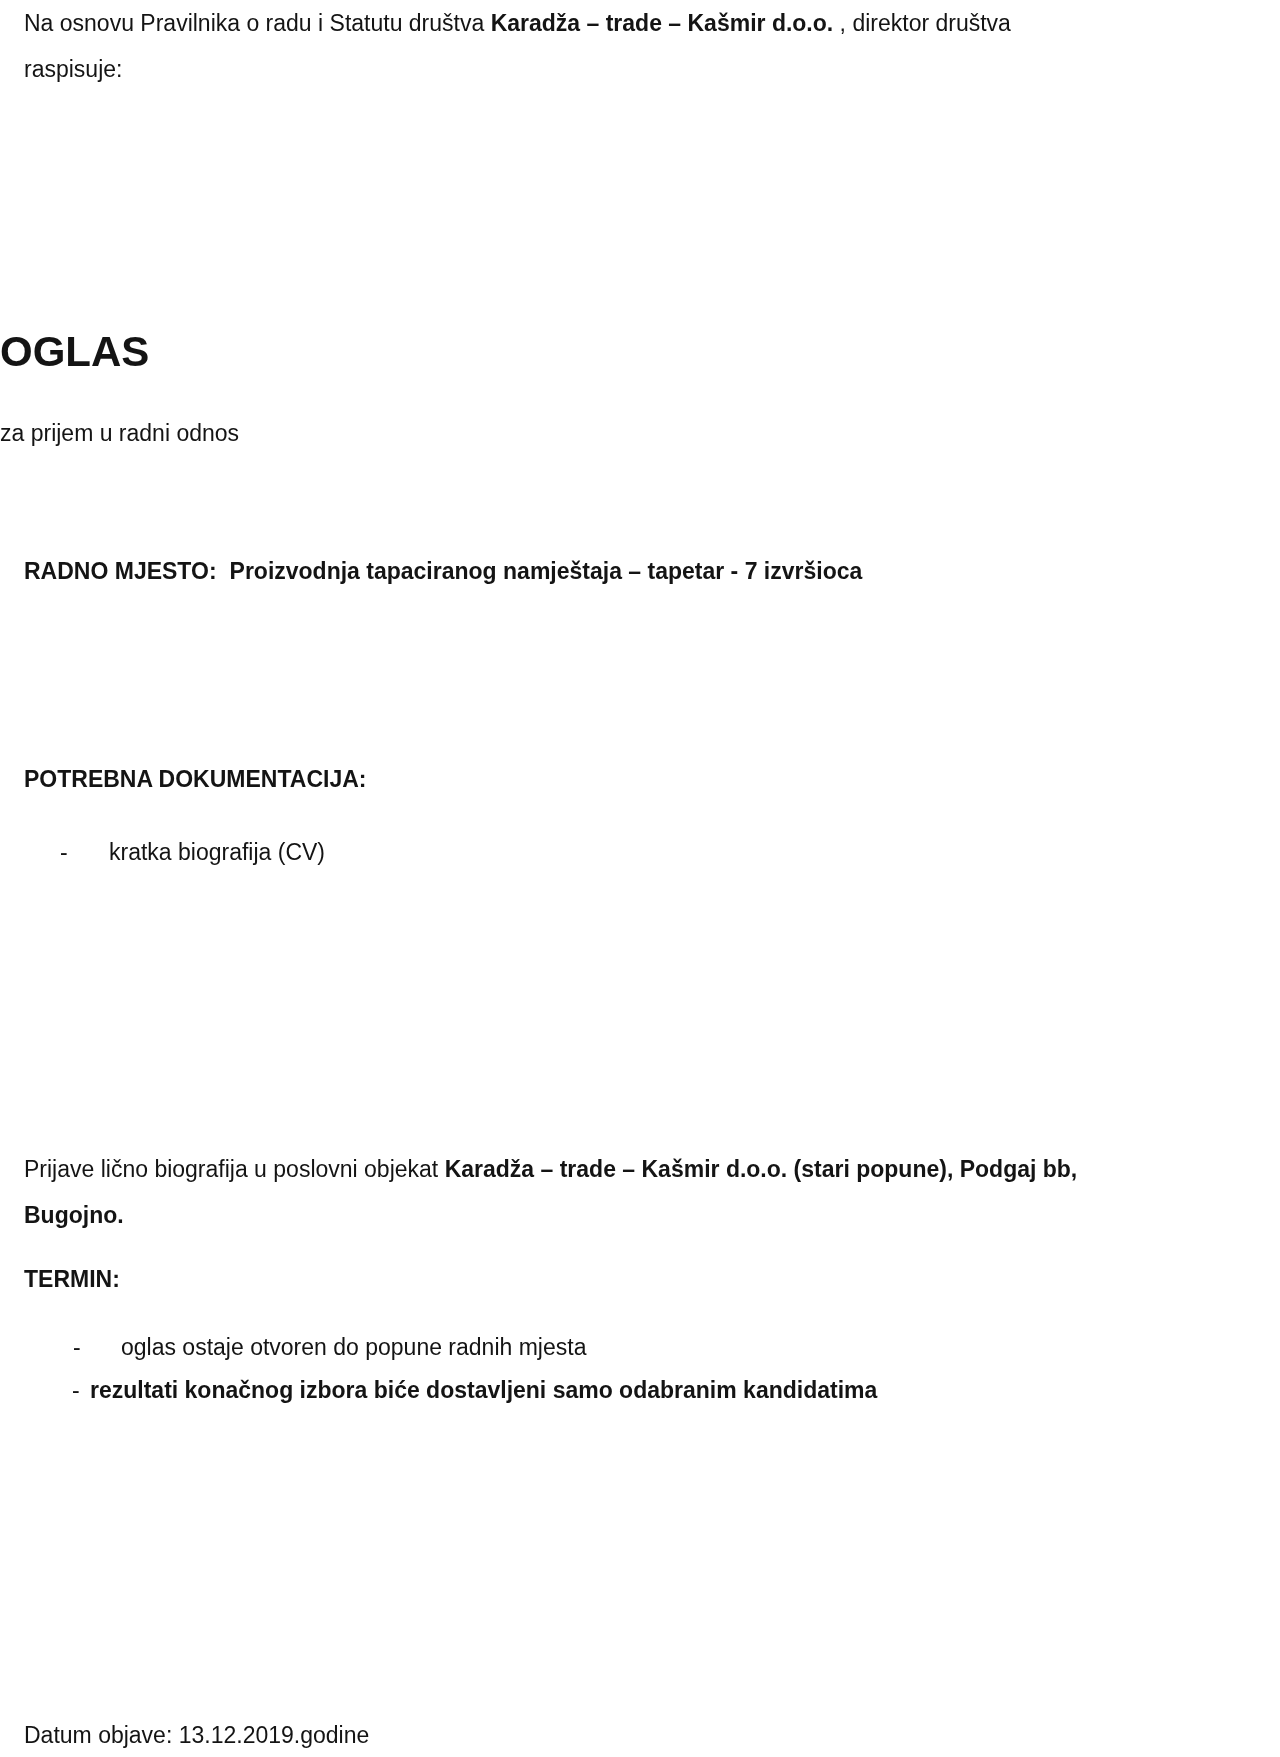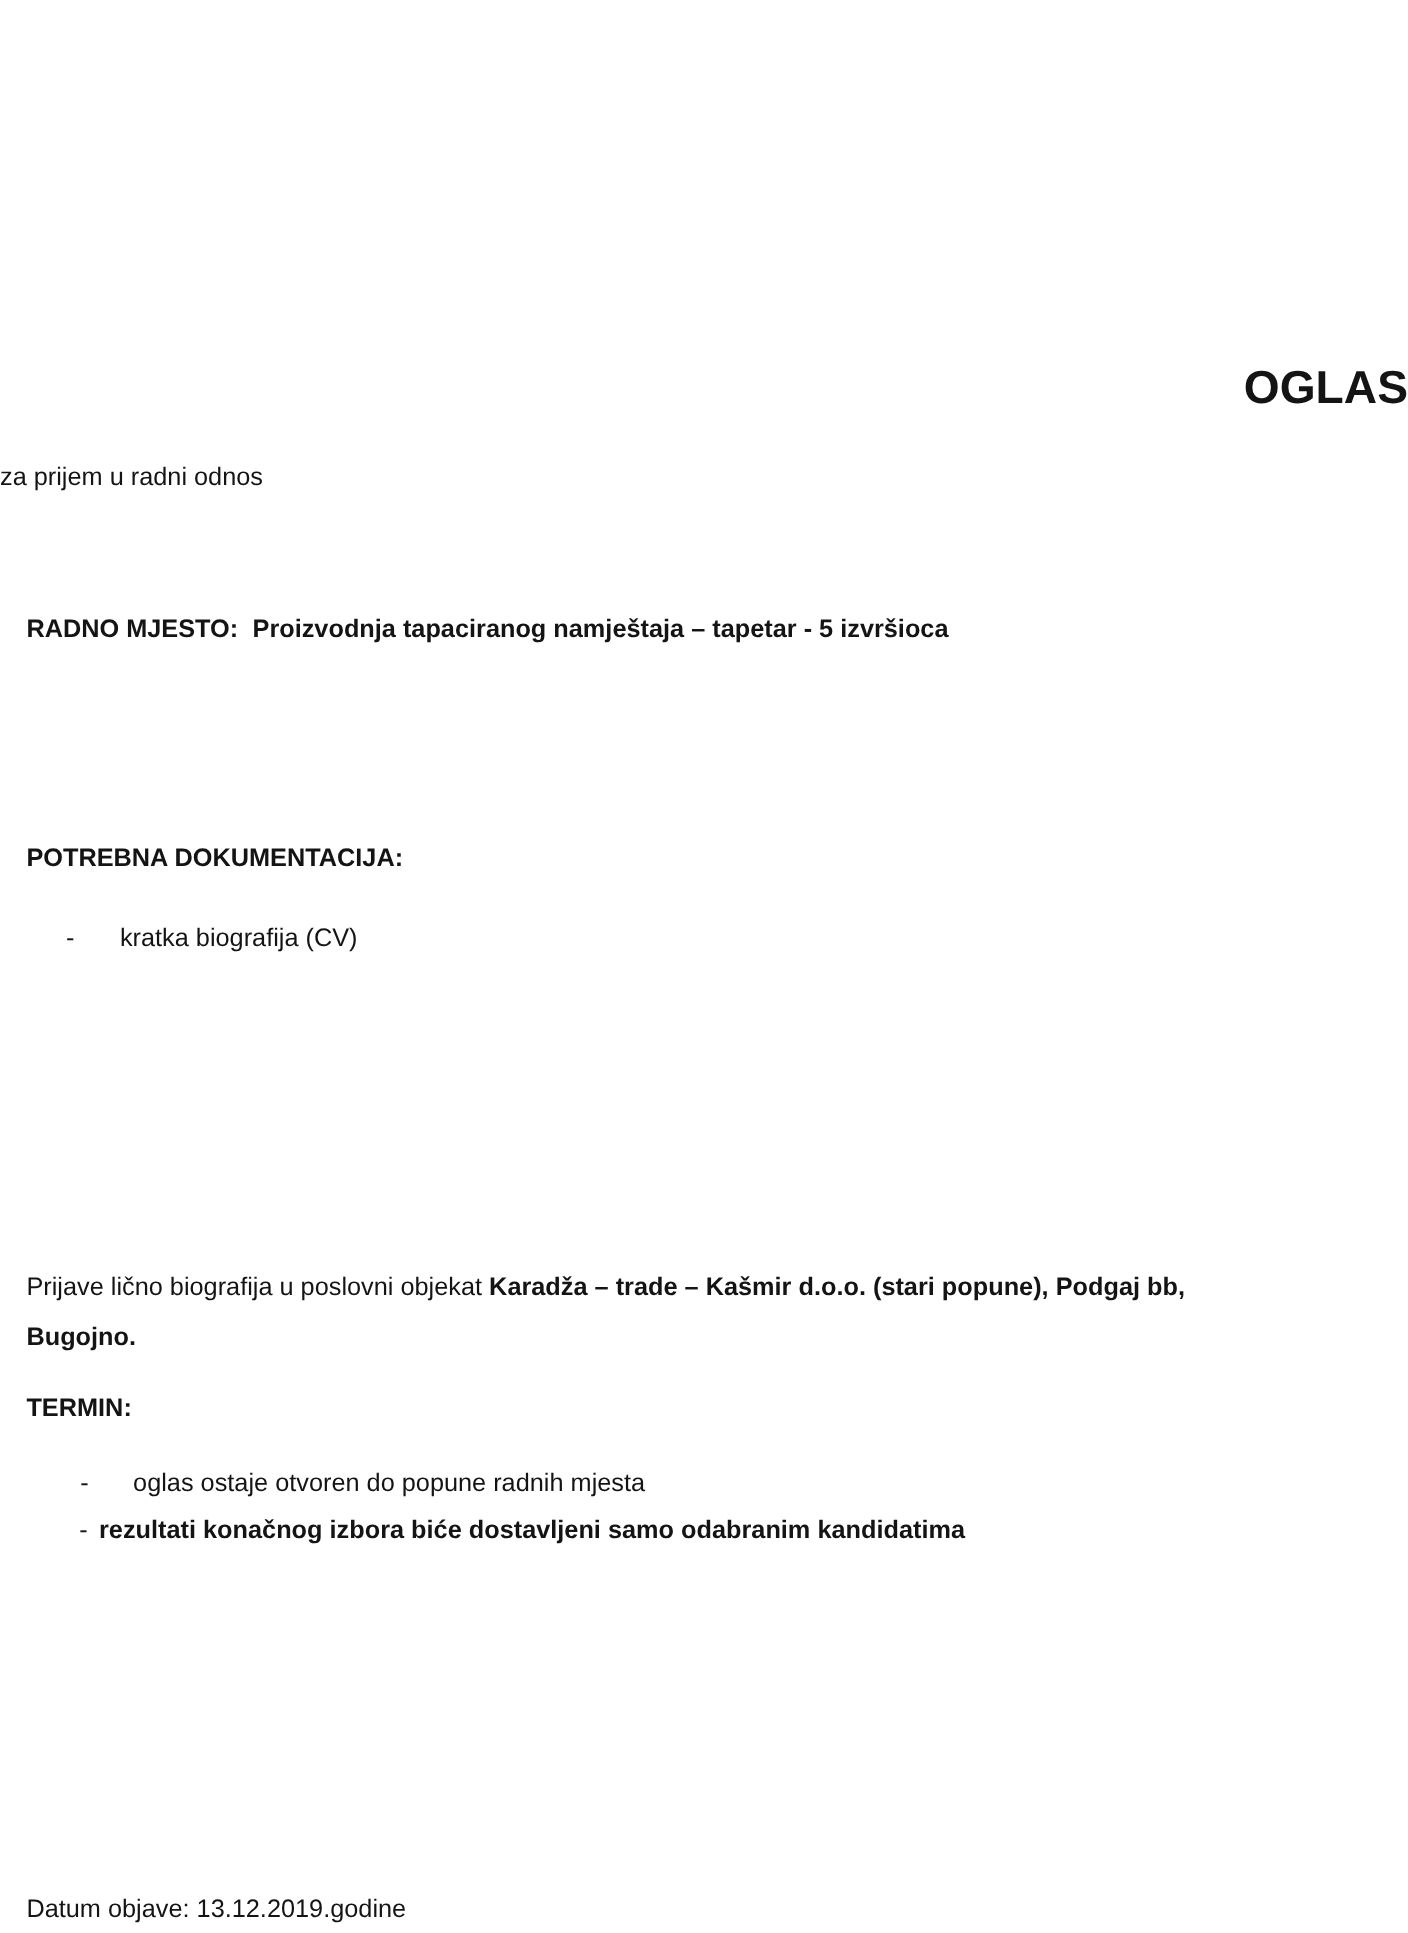--- a/index.html
+++ b/index.html
@@ -24,21 +24,21 @@
     line-height: 46px;
     margin: 0;
   }
   .line { white-space: nowrap; }
   .bold, b { font-weight: bold; }
   .doc-title {
     position: absolute;
     left: 0;
     width: 100%;
     margin: 0;
-    text-align: right;
+    text-align: left;
     font-size: 42px;
     font-weight: bold;
     line-height: 46px;
   }
   .doc-subtitle {
     position: absolute;
     left: 0;
     width: 100%;
     line-height: 46px;
   }
@@ -48,26 +48,30 @@
     white-space: nowrap;
   }
   .dash { display: inline-block; }
   .value-gap { margin-left: 13px; }
 </style>
 </head>
 <body>
 
 <div class="page">
 
+  <p class="para" style="top:0px">
+    <span class="line"><span>Na osnovu Pravilnika o radu i Statutu društva </span><b>Karadža – trade – Kašmir d.o.o.</b><span> , direktor društva</span></span><br>
+    <span class="line">raspisuje:</span>
+  </p>
 
   <h1 class="doc-title" style="top:329px">OGLAS</h1>
 
   <div class="doc-subtitle" style="top:410px">za prijem u radni odnos</div>
 
-  <p class="para bold line" style="top:548px"><span>RADNO MJESTO:</span><span class="value-gap">Proizvodnja tapaciranog namještaja – tapetar - 5 izvršioca</span></p>
+  <p class="para bold line" style="top:548px"><span>RADNO MJESTO:</span><span class="value-gap">Proizvodnja tapaciranog namještaja – tapetar - 7 izvršioca</span></p>
 
 
   <p class="para bold line" style="top:756px">POTREBNA DOKUMENTACIJA:</p>
 
   <div class="bullet" style="top:829px; left:60px"><span class="dash" style="width:49px">-</span><span>kratka biografija (CV)</span></div>
 
   <p class="para" style="top:1146px">
     <span class="line"><span>Prijave lično biografija u poslovni objekat </span><b>Karadža – trade – Kašmir d.o.o. (stari popune), Podgaj bb,</b></span><br>
     <span class="line"><b>Bugojno.</b></span>
   </p>

